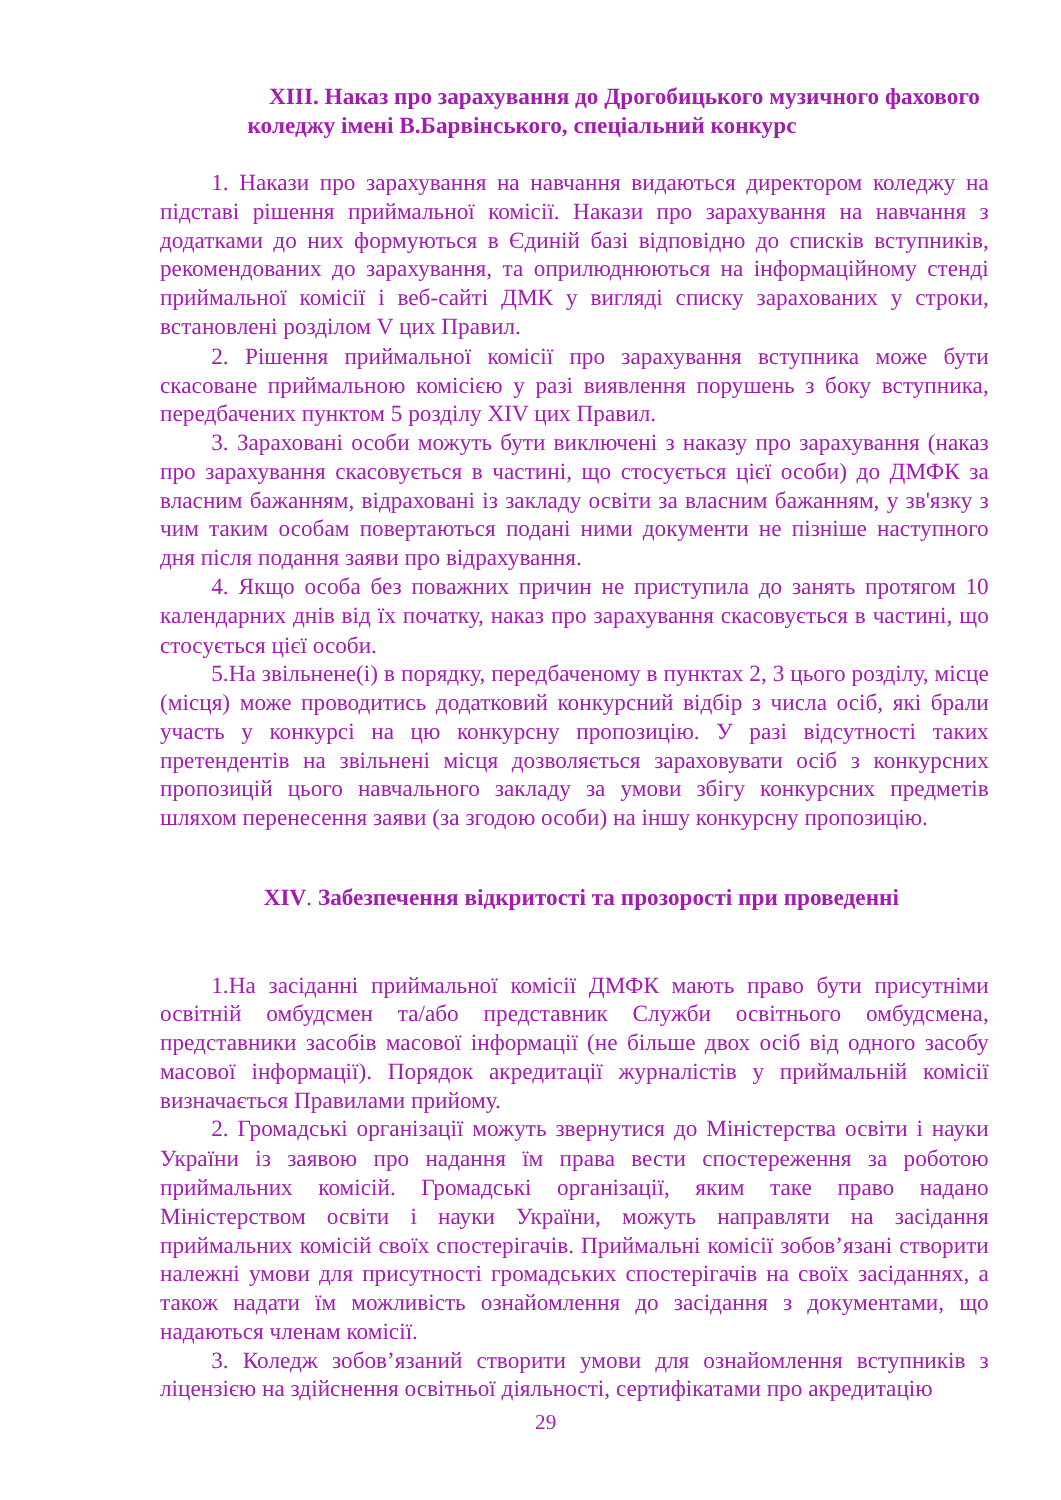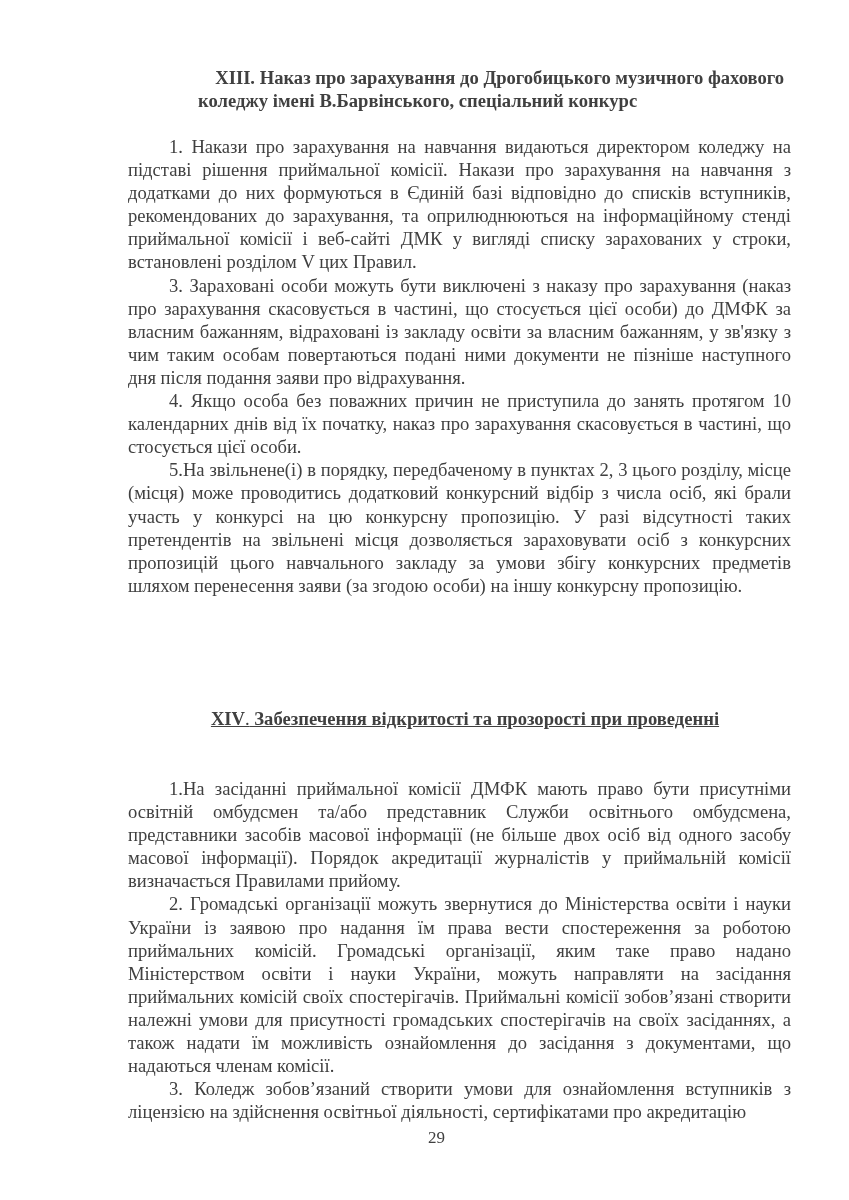--- a/index.html
+++ b/index.html
@@ -1,29 +1,29 @@
 <!DOCTYPE html>
 <html><head>
 <meta charset="utf-8">
 <style>
   html, body { margin: 0; padding: 0; background: #ffffff; }
   body { width: 849px; height: 1200px; position: relative; overflow: hidden; }
   .page {
     position: absolute; left: 0; top: 0; width: 849px; height: 1200px;
     font-family: "Liberation Serif", "DejaVu Serif", serif;
-    color: #404040;
+    color: #a21caf;
   }
   .heading {
     position: absolute; font-weight: bold; font-size: 18.6px; line-height: 23px;
     text-align: center;
   }
   .h13 { left: 120px; width: 680px; top: 66px; }
   .h13 .l1 { display: block; text-align: right; padding-right: 16px; }
   .h13 .l2 { display: block; padding-left: 0; text-align: left; margin-left: 78px; }
-  .h14 { left: 120px; width: 690px; top: 707px; text-decoration: underline; }
+  .h14 { left: 120px; width: 690px; top: 707px; }
   .h14 .l1, .h14 .l2 { display: block; }
   .h14 .num { font-weight: bold; }
   .h14 .dot { font-weight: normal; }
   .block {
     position: absolute; left: 128px; width: 663px;
     font-size: 18.6px; line-height: 23.1px; text-align: justify;
   }
   .block p { margin: 0; text-indent: 41px; }
   .b1 { top: 135px; }
   .b2 { top: 777px; }
@@ -37,20 +37,21 @@
 
 <div class="page">
 
   <div class="heading h13">
     <span class="l1">XIII. Наказ про зарахування до Дрогобицького  музичного фахового</span>
     <span class="l2">коледжу імені В.Барвінського, спеціальний конкурс</span>
   </div>
 
   <div class="block b1">
     <p>1. Накази про зарахування на навчання видаються директором коледжу на підставі рішення приймальної комісії. Накази про зарахування на навчання з додатками до них формуються в Єдиній базі відповідно до списків вступників, рекомендованих до зарахування, та оприлюднюються на інформаційному стенді приймальної комісії і веб-сайті ДМК у вигляді списку зарахованих у строки, встановлені розділом V цих Правил.</p>
+    <p>2. Рішення приймальної комісії про зарахування вступника може бути скасоване приймальною комісією у разі виявлення порушень з боку вступника, передбачених пунктом 5 розділу XIV цих Правил.</p>
     <p>3. Зараховані особи можуть бути виключені з наказу про зарахування (наказ про зарахування скасовується в частині, що стосується цієї особи) до ДМФК за власним бажанням, відраховані із закладу освіти за власним бажанням, у зв'язку з чим таким особам повертаються подані ними документи не пізніше наступного дня після подання заяви про відрахування.</p>
     <p>4. Якщо особа без поважних причин не приступила до занять протягом 10 календарних днів від їх початку, наказ про зарахування скасовується в частині, що стосується цієї особи.</p>
     <p>5.На звільнене(і) в порядку, передбаченому в пунктах 2, 3 цього розділу, місце (місця) може проводитись додатковий конкурсний відбір з числа осіб, які брали участь у конкурсі на цю конкурсну пропозицію. У разі відсутності таких претендентів на звільнені місця дозволяється зараховувати осіб з конкурсних пропозицій цього навчального закладу за умови збігу конкурсних предметів шляхом перенесення заяви (за згодою особи) на іншу конкурсну пропозицію.</p>
   </div>
 
   <div class="heading h14">
     <span class="l1"><span class="num">XIV</span><span class="dot">.</span><span> Забезпечення відкритості та прозорості при проведенні</span></span>
   </div>
 
   <div class="block b2">

